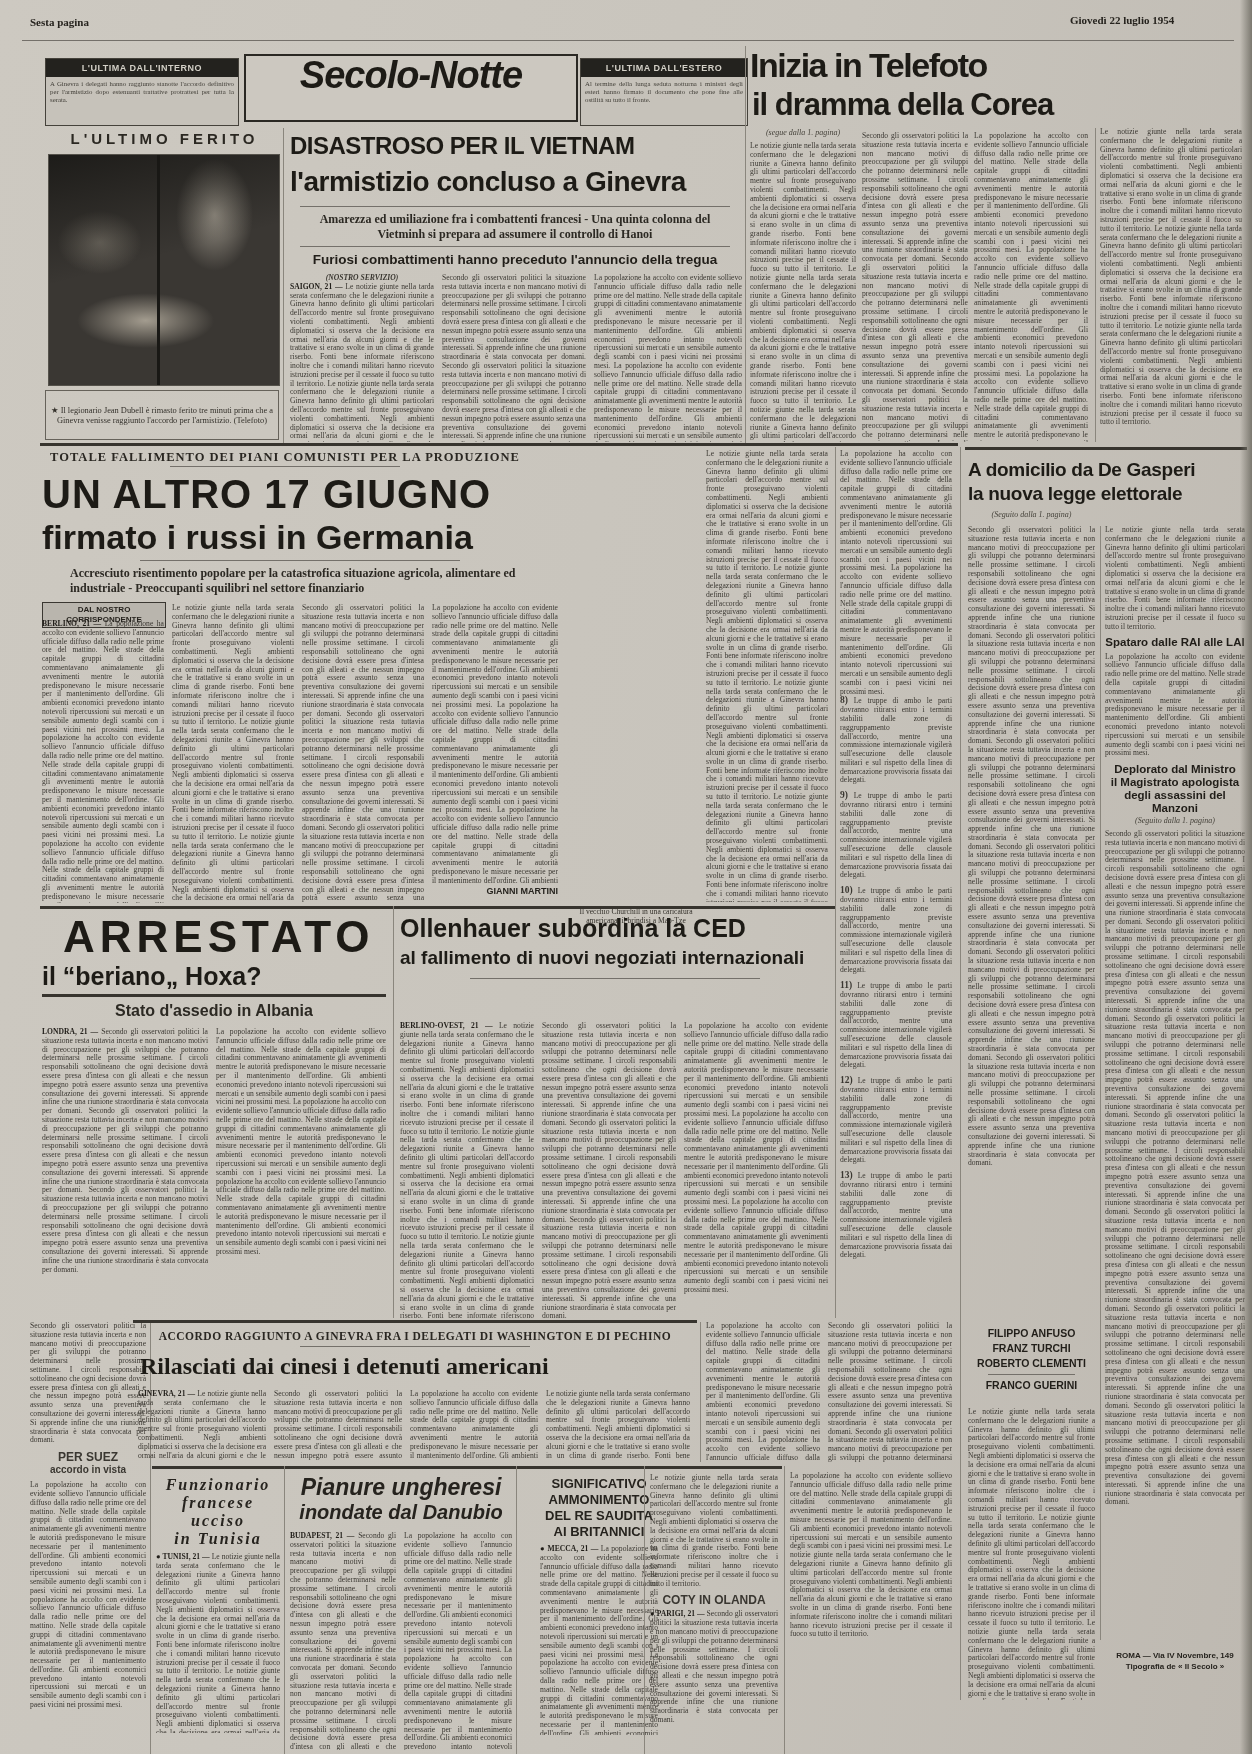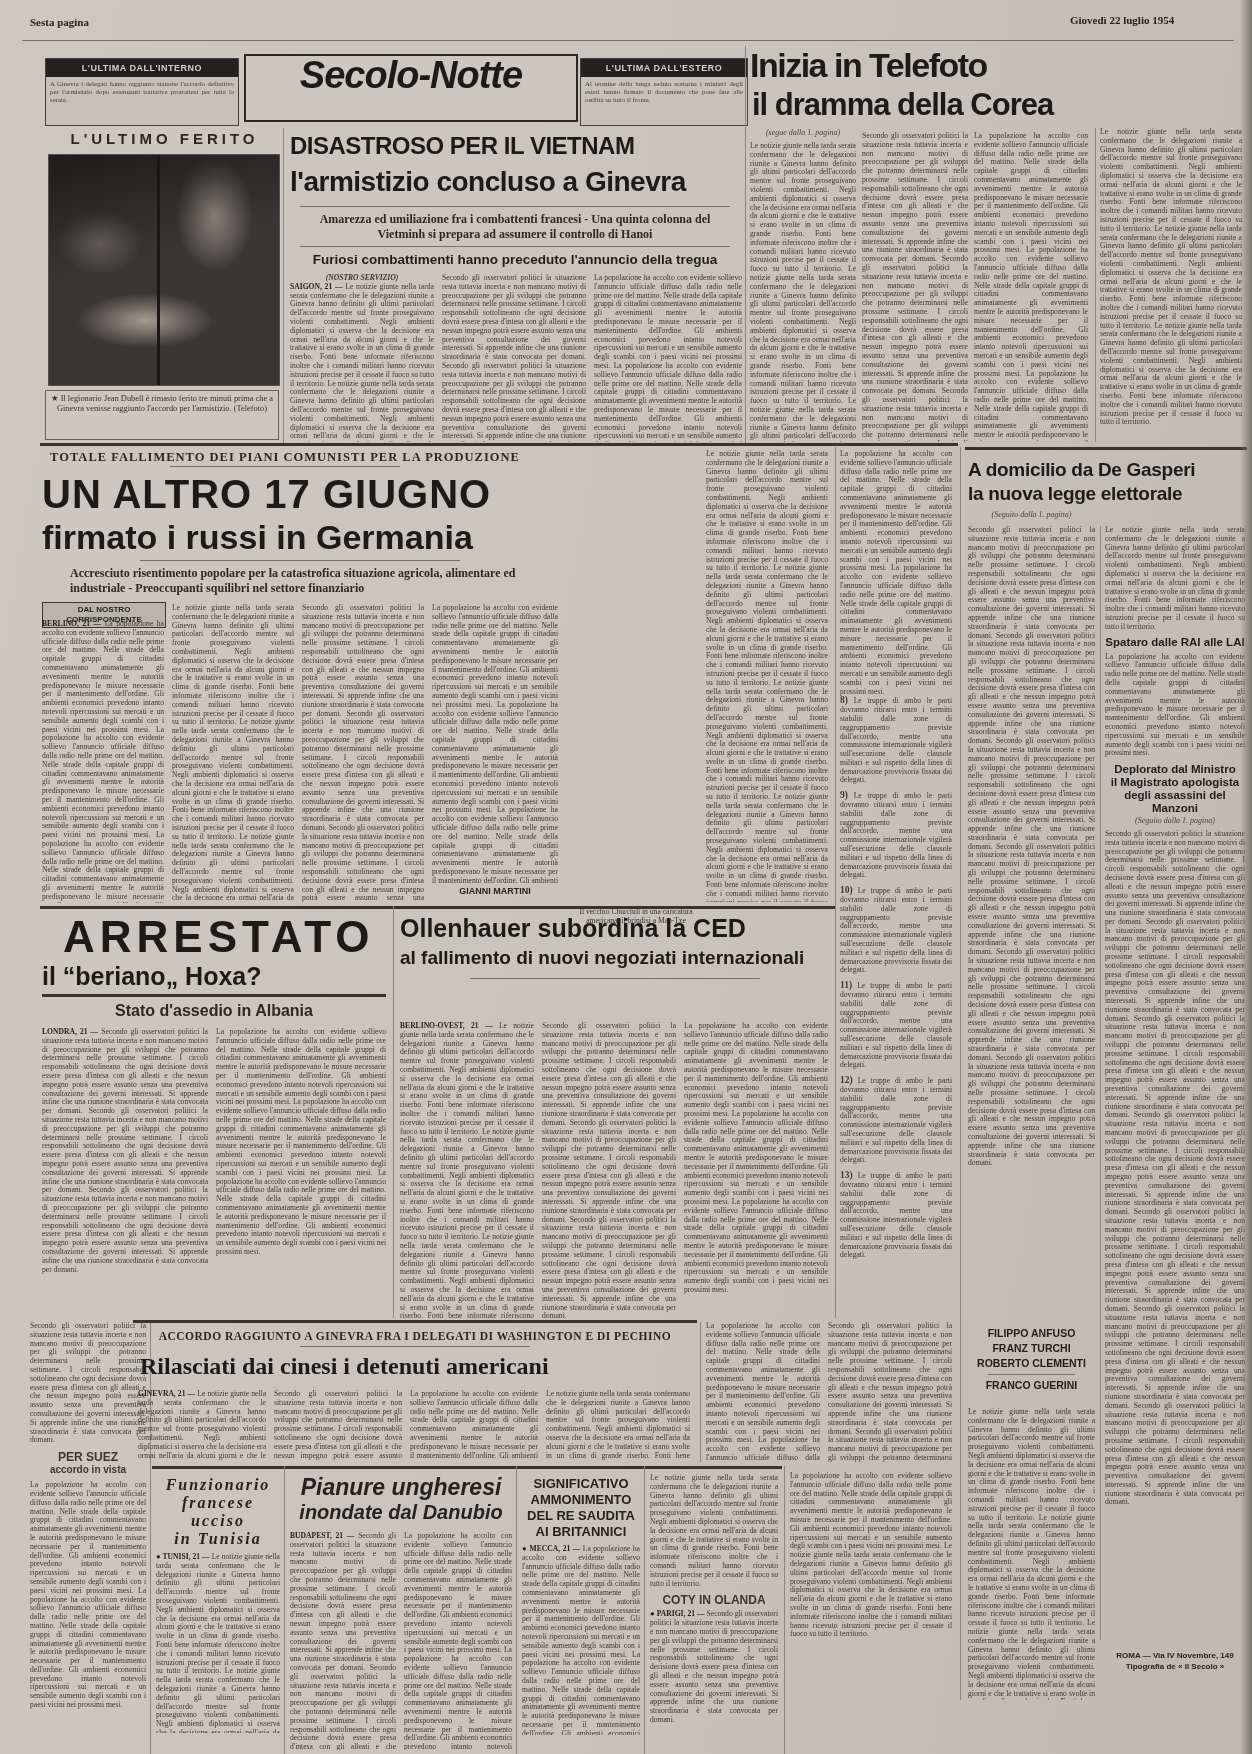--- a/index.html
+++ b/index.html
@@ -68,21 +68,21 @@
 
   <div class="b txt" style="left:750px;top:142px;width:106px;height:300px;"><span>Le notizie giunte nella tarda serata confermano che le delegazioni riunite a Ginevra hanno definito gli ultimi particolari dell'accordo mentre sul fronte proseguivano violenti combattimenti. Negli ambienti diplomatici si osserva che la decisione era ormai nell'aria da alcuni giorni e che le trattative si erano svolte in un clima di grande riserbo. Fonti bene informate riferiscono inoltre che i comandi militari hanno ricevuto istruzioni precise per il cessate il fuoco su tutto il territorio. Le notizie giunte nella tarda serata confermano che le delegazioni riunite a Ginevra hanno definito gli ultimi particolari dell'accordo mentre sul fronte proseguivano violenti combattimenti. Negli ambienti diplomatici si osserva che la decisione era ormai nell'aria da alcuni giorni e che le trattative si erano svolte in un clima di grande riserbo. Fonti bene informate riferiscono inoltre che i comandi militari hanno ricevuto istruzioni precise per il cessate il fuoco su tutto il territorio. Le notizie giunte nella tarda serata confermano che le delegazioni riunite a Ginevra hanno definito gli ultimi particolari dell'accordo mentre sul fronte proseguivano violenti combattimenti. Negli ambienti diplomatici si osserva che la decisione era ormai nell'aria da alcuni giorni e che le trattative si erano svolte in un clima di grande riserbo. Fonti bene informate riferiscono inoltre che i comandi militari hanno ricevuto istruzioni precise per il cessate il fuoco su tutto il territorio.</span></div>
   <div class="b txt" style="left:862px;top:132px;width:106px;height:310px;"><span>Secondo gli osservatori politici la situazione resta tuttavia incerta e non mancano motivi di preoccupazione per gli sviluppi che potranno determinarsi nelle prossime settimane. I circoli responsabili sottolineano che ogni decisione dovrà essere presa d'intesa con gli alleati e che nessun impegno potrà essere assunto senza una preventiva consultazione dei governi interessati. Si apprende infine che una riunione straordinaria è stata convocata per domani. Secondo gli osservatori politici la situazione resta tuttavia incerta e non mancano motivi di preoccupazione per gli sviluppi che potranno determinarsi nelle prossime settimane. I circoli responsabili sottolineano che ogni decisione dovrà essere presa d'intesa con gli alleati e che nessun impegno potrà essere assunto senza una preventiva consultazione dei governi interessati. Si apprende infine che una riunione straordinaria è stata convocata per domani. Secondo gli osservatori politici la situazione resta tuttavia incerta e non mancano motivi di preoccupazione per gli sviluppi che potranno determinarsi nelle prossime settimane. I circoli responsabili sottolineano che ogni decisione dovrà essere presa d'intesa con gli alleati e che nessun impegno potrà essere assunto senza una preventiva consultazione dei governi interessati. Si apprende infine che una riunione straordinaria è stata convocata per domani.</span></div>
   <div class="b txt" style="left:974px;top:132px;width:114px;height:310px;"><span>La popolazione ha accolto con evidente sollievo l'annuncio ufficiale diffuso dalla radio nelle prime ore del mattino. Nelle strade della capitale gruppi di cittadini commentavano animatamente gli avvenimenti mentre le autorità predisponevano le misure necessarie per il mantenimento dell'ordine. Gli ambienti economici prevedono intanto notevoli ripercussioni sui mercati e un sensibile aumento degli scambi con i paesi vicini nei prossimi mesi. La popolazione ha accolto con evidente sollievo l'annuncio ufficiale diffuso dalla radio nelle prime ore del mattino. Nelle strade della capitale gruppi di cittadini commentavano animatamente gli avvenimenti mentre le autorità predisponevano le misure necessarie per il mantenimento dell'ordine. Gli ambienti economici prevedono intanto notevoli ripercussioni sui mercati e un sensibile aumento degli scambi con i paesi vicini nei prossimi mesi. La popolazione ha accolto con evidente sollievo l'annuncio ufficiale diffuso dalla radio nelle prime ore del mattino. Nelle strade della capitale gruppi di cittadini commentavano animatamente gli avvenimenti mentre le autorità predisponevano le misure necessarie per il mantenimento dell'ordine. Gli ambienti economici prevedono intanto notevoli ripercussioni sui mercati e un sensibile aumento degli scambi con i paesi vicini nei prossimi mesi.</span></div>
   <div class="b txt" style="left:1100px;top:128px;width:142px;height:314px;"><span>Le notizie giunte nella tarda serata confermano che le delegazioni riunite a Ginevra hanno definito gli ultimi particolari dell'accordo mentre sul fronte proseguivano violenti combattimenti. Negli ambienti diplomatici si osserva che la decisione era ormai nell'aria da alcuni giorni e che le trattative si erano svolte in un clima di grande riserbo. Fonti bene informate riferiscono inoltre che i comandi militari hanno ricevuto istruzioni precise per il cessate il fuoco su tutto il territorio. Le notizie giunte nella tarda serata confermano che le delegazioni riunite a Ginevra hanno definito gli ultimi particolari dell'accordo mentre sul fronte proseguivano violenti combattimenti. Negli ambienti diplomatici si osserva che la decisione era ormai nell'aria da alcuni giorni e che le trattative si erano svolte in un clima di grande riserbo. Fonti bene informate riferiscono inoltre che i comandi militari hanno ricevuto istruzioni precise per il cessate il fuoco su tutto il territorio. Le notizie giunte nella tarda serata confermano che le delegazioni riunite a Ginevra hanno definito gli ultimi particolari dell'accordo mentre sul fronte proseguivano violenti combattimenti. Negli ambienti diplomatici si osserva che la decisione era ormai nell'aria da alcuni giorni e che le trattative si erano svolte in un clima di grande riserbo. Fonti bene informate riferiscono inoltre che i comandi militari hanno ricevuto istruzioni precise per il cessate il fuoco su tutto il territorio.</span></div>
 
   <div class="b" style="left:62px;top:130px;width:205px;font:700 15px/17px 'Liberation Sans',sans-serif;letter-spacing:4px;text-align:center;color:#2b2822;">L'ULTIMO FERITO</div>
   <div class="b photo" style="left:48px;top:154px;width:230px;height:230px;">
       <div class="pole"></div>
     </div>
-  <div class="b" style="left:45px;top:390px;width:234px;height:50px;border:1px solid #66625a;padding:3px 5px;box-sizing:border-box;">
+  <div class="b" style="left:45px;top:390px;width:234px;height:50px;border:1px solid #66625a;padding:15px 5px;box-sizing:border-box;">
     <div class="cap">★ Il legionario Jean Dubell è rimasto ferito tre minuti prima che a Ginevra venisse raggiunto l'accordo per l'armistizio. (Telefoto)</div>
   </div>
 
   <div class="b hl" style="left:290px;top:130px;width:455px;font-size:24px;line-height:32px;letter-spacing:-.5px;">DISASTROSO PER IL VIETNAM</div>
   <div class="b hl" style="left:290px;top:166px;width:455px;font-size:28px;line-height:32px;letter-spacing:-.5px;">l'armistizio concluso a Ginevra</div>
   <div class="rh" style="left:300px;top:206px;width:430px;"></div>
   <div class="b sub ctr" style="left:295px;top:212px;width:440px;font-size:12px;line-height:15px;">Amarezza ed umiliazione fra i combattenti francesi - Una quinta colonna del Vietminh si prepara ad assumere il controllo di Hanoi</div>
   <div class="rh" style="left:300px;top:246px;width:430px;"></div>
   <div class="b" style="left:295px;top:252px;width:440px;font:700 13.5px/15px 'Liberation Sans',sans-serif;text-align:center;color:#211e19;">Furiosi combattimenti hanno preceduto l'annuncio della tregua</div>
   <div class="b txt" style="left:290px;top:274px;width:144px;height:168px;">
@@ -101,21 +101,21 @@
   <div class="rh" style="left:170px;top:466px;width:230px;"></div>
   <div class="b hl" style="left:42px;top:472px;width:520px;font-size:40px;line-height:44px;letter-spacing:1px;">UN ALTRO 17 GIUGNO</div>
   <div class="b hl" style="left:42px;top:518px;width:520px;font-size:34px;line-height:38px;">firmato i russi in Germania</div>
   <div class="rh" style="left:140px;top:560px;width:320px;"></div>
   <div class="b sub" style="left:70px;top:566px;width:460px;font-size:12px;line-height:15px;">Accresciuto risentimento popolare per la catastrofica situazione agricola, alimentare ed industriale - Preoccupanti squilibri nel settore finanziario</div>
   <div class="b" style="left:42px;top:602px;width:122px;border:1px solid #3a3731;background:#b9b5ad;font:700 8px/10px 'Liberation Sans',sans-serif;text-align:center;padding:2px 0;">DAL NOSTRO CORRISPONDENTE</div>
   <div class="b txt" style="left:42px;top:620px;width:122px;height:283px;"><b class="lead">BERLINO, 21 —</b> <span>La popolazione ha accolto con evidente sollievo l'annuncio ufficiale diffuso dalla radio nelle prime ore del mattino. Nelle strade della capitale gruppi di cittadini commentavano animatamente gli avvenimenti mentre le autorità predisponevano le misure necessarie per il mantenimento dell'ordine. Gli ambienti economici prevedono intanto notevoli ripercussioni sui mercati e un sensibile aumento degli scambi con i paesi vicini nei prossimi mesi. La popolazione ha accolto con evidente sollievo l'annuncio ufficiale diffuso dalla radio nelle prime ore del mattino. Nelle strade della capitale gruppi di cittadini commentavano animatamente gli avvenimenti mentre le autorità predisponevano le misure necessarie per il mantenimento dell'ordine. Gli ambienti economici prevedono intanto notevoli ripercussioni sui mercati e un sensibile aumento degli scambi con i paesi vicini nei prossimi mesi. La popolazione ha accolto con evidente sollievo l'annuncio ufficiale diffuso dalla radio nelle prime ore del mattino. Nelle strade della capitale gruppi di cittadini commentavano animatamente gli avvenimenti mentre le autorità predisponevano le misure necessarie per il mantenimento dell'ordine. Gli ambienti economici prevedono intanto notevoli ripercussioni sui mercati e un sensibile aumento degli scambi con i paesi vicini nei prossimi mesi.</span></div>
   <div class="b txt" style="left:172px;top:604px;width:122px;height:299px;"><span>Le notizie giunte nella tarda serata confermano che le delegazioni riunite a Ginevra hanno definito gli ultimi particolari dell'accordo mentre sul fronte proseguivano violenti combattimenti. Negli ambienti diplomatici si osserva che la decisione era ormai nell'aria da alcuni giorni e che le trattative si erano svolte in un clima di grande riserbo. Fonti bene informate riferiscono inoltre che i comandi militari hanno ricevuto istruzioni precise per il cessate il fuoco su tutto il territorio. Le notizie giunte nella tarda serata confermano che le delegazioni riunite a Ginevra hanno definito gli ultimi particolari dell'accordo mentre sul fronte proseguivano violenti combattimenti. Negli ambienti diplomatici si osserva che la decisione era ormai nell'aria da alcuni giorni e che le trattative si erano svolte in un clima di grande riserbo. Fonti bene informate riferiscono inoltre che i comandi militari hanno ricevuto istruzioni precise per il cessate il fuoco su tutto il territorio. Le notizie giunte nella tarda serata confermano che le delegazioni riunite a Ginevra hanno definito gli ultimi particolari dell'accordo mentre sul fronte proseguivano violenti combattimenti. Negli ambienti diplomatici si osserva che la decisione era ormai nell'aria da alcuni giorni e che le trattative si erano svolte in un clima di grande riserbo. Fonti bene informate riferiscono inoltre che i comandi militari hanno ricevuto istruzioni precise per il cessate il fuoco su tutto il territorio.</span></div>
   <div class="b txt" style="left:302px;top:604px;width:122px;height:299px;"><span>Secondo gli osservatori politici la situazione resta tuttavia incerta e non mancano motivi di preoccupazione per gli sviluppi che potranno determinarsi nelle prossime settimane. I circoli responsabili sottolineano che ogni decisione dovrà essere presa d'intesa con gli alleati e che nessun impegno potrà essere assunto senza una preventiva consultazione dei governi interessati. Si apprende infine che una riunione straordinaria è stata convocata per domani. Secondo gli osservatori politici la situazione resta tuttavia incerta e non mancano motivi di preoccupazione per gli sviluppi che potranno determinarsi nelle prossime settimane. I circoli responsabili sottolineano che ogni decisione dovrà essere presa d'intesa con gli alleati e che nessun impegno potrà essere assunto senza una preventiva consultazione dei governi interessati. Si apprende infine che una riunione straordinaria è stata convocata per domani. Secondo gli osservatori politici la situazione resta tuttavia incerta e non mancano motivi di preoccupazione per gli sviluppi che potranno determinarsi nelle prossime settimane. I circoli responsabili sottolineano che ogni decisione dovrà essere presa d'intesa con gli alleati e che nessun impegno potrà essere assunto senza una preventiva consultazione dei governi interessati. Si apprende infine che una riunione straordinaria è stata convocata per domani.</span></div>
   <div class="b txt" style="left:432px;top:604px;width:126px;height:280px;"><span>La popolazione ha accolto con evidente sollievo l'annuncio ufficiale diffuso dalla radio nelle prime ore del mattino. Nelle strade della capitale gruppi di cittadini commentavano animatamente gli avvenimenti mentre le autorità predisponevano le misure necessarie per il mantenimento dell'ordine. Gli ambienti economici prevedono intanto notevoli ripercussioni sui mercati e un sensibile aumento degli scambi con i paesi vicini nei prossimi mesi. La popolazione ha accolto con evidente sollievo l'annuncio ufficiale diffuso dalla radio nelle prime ore del mattino. Nelle strade della capitale gruppi di cittadini commentavano animatamente gli avvenimenti mentre le autorità predisponevano le misure necessarie per il mantenimento dell'ordine. Gli ambienti economici prevedono intanto notevoli ripercussioni sui mercati e un sensibile aumento degli scambi con i paesi vicini nei prossimi mesi. La popolazione ha accolto con evidente sollievo l'annuncio ufficiale diffuso dalla radio nelle prime ore del mattino. Nelle strade della capitale gruppi di cittadini commentavano animatamente gli avvenimenti mentre le autorità predisponevano le misure necessarie per il mantenimento dell'ordine. Gli ambienti economici prevedono intanto notevoli ripercussioni sui mercati e un sensibile aumento degli scambi con i paesi vicini nei prossimi mesi.</span></div>
-  <div class="b" style="left:432px;top:886px;width:126px;font:700 9px/10px 'Liberation Sans',sans-serif;text-align:center;">GIANNI MARTINI</div>
+  <div class="b" style="left:432px;top:886px;width:126px;font:700 9px/10px 'Liberation Sans',sans-serif;text-align:right;">GIANNI MARTINI</div>
 
   <div class="b cap" style="left:574px;top:908px;width:124px;font-size:7.6px;line-height:8.6px;">Il vecchio Churchill in una caricatura americana: il brindisi a Mao-Tze</div>
 
   <div class="b txt" style="left:706px;top:450px;width:122px;height:452px;"><span>Le notizie giunte nella tarda serata confermano che le delegazioni riunite a Ginevra hanno definito gli ultimi particolari dell'accordo mentre sul fronte proseguivano violenti combattimenti. Negli ambienti diplomatici si osserva che la decisione era ormai nell'aria da alcuni giorni e che le trattative si erano svolte in un clima di grande riserbo. Fonti bene informate riferiscono inoltre che i comandi militari hanno ricevuto istruzioni precise per il cessate il fuoco su tutto il territorio. Le notizie giunte nella tarda serata confermano che le delegazioni riunite a Ginevra hanno definito gli ultimi particolari dell'accordo mentre sul fronte proseguivano violenti combattimenti. Negli ambienti diplomatici si osserva che la decisione era ormai nell'aria da alcuni giorni e che le trattative si erano svolte in un clima di grande riserbo. Fonti bene informate riferiscono inoltre che i comandi militari hanno ricevuto istruzioni precise per il cessate il fuoco su tutto il territorio. Le notizie giunte nella tarda serata confermano che le delegazioni riunite a Ginevra hanno definito gli ultimi particolari dell'accordo mentre sul fronte proseguivano violenti combattimenti. Negli ambienti diplomatici si osserva che la decisione era ormai nell'aria da alcuni giorni e che le trattative si erano svolte in un clima di grande riserbo. Fonti bene informate riferiscono inoltre che i comandi militari hanno ricevuto istruzioni precise per il cessate il fuoco su tutto il territorio. Le notizie giunte nella tarda serata confermano che le delegazioni riunite a Ginevra hanno definito gli ultimi particolari dell'accordo mentre sul fronte proseguivano violenti combattimenti. Negli ambienti diplomatici si osserva che la decisione era ormai nell'aria da alcuni giorni e che le trattative si erano svolte in un clima di grande riserbo. Fonti bene informate riferiscono inoltre che i comandi militari hanno ricevuto istruzioni precise per il cessate il fuoco su tutto il territorio.</span></div>
 
   <div class="b txt" style="left:840px;top:450px;width:112px;height:868px;">
     <span>La popolazione ha accolto con evidente sollievo l'annuncio ufficiale diffuso dalla radio nelle prime ore del mattino. Nelle strade della capitale gruppi di cittadini commentavano animatamente gli avvenimenti mentre le autorità predisponevano le misure necessarie per il mantenimento dell'ordine. Gli ambienti economici prevedono intanto notevoli ripercussioni sui mercati e un sensibile aumento degli scambi con i paesi vicini nei prossimi mesi. La popolazione ha accolto con evidente sollievo l'annuncio ufficiale diffuso dalla radio nelle prime ore del mattino. Nelle strade della capitale gruppi di cittadini commentavano animatamente gli avvenimenti mentre le autorità predisponevano le misure necessarie per il mantenimento dell'ordine. Gli ambienti economici prevedono intanto notevoli ripercussioni sui mercati e un sensibile aumento degli scambi con i paesi vicini nei prossimi mesi.</span>
     <div class="clause"><b>8)</b> <span>Le truppe di ambo le parti dovranno ritirarsi entro i termini stabiliti dalle zone di raggruppamento previste dall'accordo, mentre una commissione internazionale vigilerà sull'esecuzione delle clausole militari e sul rispetto della linea di demarcazione provvisoria fissata dai delegati.</span></div>
     <div class="clause"><b>9)</b> <span>Le truppe di ambo le parti dovranno ritirarsi entro i termini stabiliti dalle zone di raggruppamento previste dall'accordo, mentre una commissione internazionale vigilerà sull'esecuzione delle clausole militari e sul rispetto della linea di demarcazione provvisoria fissata dai delegati.</span></div>
     <div class="clause"><b>10)</b> <span>Le truppe di ambo le parti dovranno ritirarsi entro i termini stabiliti dalle zone di raggruppamento previste dall'accordo, mentre una commissione internazionale vigilerà sull'esecuzione delle clausole militari e sul rispetto della linea di demarcazione provvisoria fissata dai delegati.</span></div>
@@ -202,21 +202,21 @@
     <div class="txt" style="height:180px;"><b class="lead">● TUNISI, 21 —</b> <span>Le notizie giunte nella tarda serata confermano che le delegazioni riunite a Ginevra hanno definito gli ultimi particolari dell'accordo mentre sul fronte proseguivano violenti combattimenti. Negli ambienti diplomatici si osserva che la decisione era ormai nell'aria da alcuni giorni e che le trattative si erano svolte in un clima di grande riserbo. Fonti bene informate riferiscono inoltre che i comandi militari hanno ricevuto istruzioni precise per il cessate il fuoco su tutto il territorio. Le notizie giunte nella tarda serata confermano che le delegazioni riunite a Ginevra hanno definito gli ultimi particolari dell'accordo mentre sul fronte proseguivano violenti combattimenti. Negli ambienti diplomatici si osserva che la decisione era ormai nell'aria da alcuni giorni e che le trattative si erano svolte in un clima di grande riserbo. Fonti bene informate riferiscono inoltre che i comandi militari hanno ricevuto istruzioni precise per il cessate il fuoco su tutto il territorio.</span></div>
   </div>
   <div class="rv" style="left:284px;top:1466px;height:288px;"></div>
   <div class="b" style="left:290px;top:1474px;width:222px;">
     <div style="font:900 italic 23px/26px 'Liberation Sans',sans-serif;text-align:center;">Pianure ungheresi</div>
     <div style="font:900 italic 20px/24px 'Liberation Sans',sans-serif;text-align:center;margin-bottom:5px;">inondate dal Danubio</div>
   </div>
   <div class="b txt" style="left:290px;top:1532px;width:106px;height:218px;"><b class="lead">BUDAPEST, 21 —</b> <span>Secondo gli osservatori politici la situazione resta tuttavia incerta e non mancano motivi di preoccupazione per gli sviluppi che potranno determinarsi nelle prossime settimane. I circoli responsabili sottolineano che ogni decisione dovrà essere presa d'intesa con gli alleati e che nessun impegno potrà essere assunto senza una preventiva consultazione dei governi interessati. Si apprende infine che una riunione straordinaria è stata convocata per domani. Secondo gli osservatori politici la situazione resta tuttavia incerta e non mancano motivi di preoccupazione per gli sviluppi che potranno determinarsi nelle prossime settimane. I circoli responsabili sottolineano che ogni decisione dovrà essere presa d'intesa con gli alleati e che nessun impegno potrà essere assunto senza una preventiva consultazione dei governi interessati. Si apprende infine che una riunione straordinaria è stata convocata per domani.</span></div>
   <div class="b txt" style="left:404px;top:1532px;width:108px;height:218px;"><span>La popolazione ha accolto con evidente sollievo l'annuncio ufficiale diffuso dalla radio nelle prime ore del mattino. Nelle strade della capitale gruppi di cittadini commentavano animatamente gli avvenimenti mentre le autorità predisponevano le misure necessarie per il mantenimento dell'ordine. Gli ambienti economici prevedono intanto notevoli ripercussioni sui mercati e un sensibile aumento degli scambi con i paesi vicini nei prossimi mesi. La popolazione ha accolto con evidente sollievo l'annuncio ufficiale diffuso dalla radio nelle prime ore del mattino. Nelle strade della capitale gruppi di cittadini commentavano animatamente gli avvenimenti mentre le autorità predisponevano le misure necessarie per il mantenimento dell'ordine. Gli ambienti economici prevedono intanto notevoli ripercussioni sui mercati e un sensibile aumento degli scambi con i paesi vicini nei prossimi mesi.</span></div>
   <div class="rv" style="left:516px;top:1466px;height:288px;"></div>
-  <div class="b" style="left:522px;top:1476px;width:118px;">
+  <div class="b" style="left:540px;top:1476px;width:118px;">
     <div style="font:900 13px/16px 'Liberation Sans',sans-serif;text-align:center;">SIGNIFICATIVO</div>
     <div style="font:900 13px/16px 'Liberation Sans',sans-serif;text-align:center;">AMMONIMENTO</div>
     <div style="font:900 13px/16px 'Liberation Sans',sans-serif;text-align:center;">DEL RE SAUDITA</div>
     <div style="font:900 13px/16px 'Liberation Sans',sans-serif;text-align:center;margin-bottom:5px;">AI BRITANNICI</div>
     <div class="txt" style="height:190px;"><b class="lead">● MECCA, 21 —</b> <span>La popolazione ha accolto con evidente sollievo l'annuncio ufficiale diffuso dalla radio nelle prime ore del mattino. Nelle strade della capitale gruppi di cittadini commentavano animatamente gli avvenimenti mentre le autorità predisponevano le misure necessarie per il mantenimento dell'ordine. Gli ambienti economici prevedono intanto notevoli ripercussioni sui mercati e un sensibile aumento degli scambi con i paesi vicini nei prossimi mesi. La popolazione ha accolto con evidente sollievo l'annuncio ufficiale diffuso dalla radio nelle prime ore del mattino. Nelle strade della capitale gruppi di cittadini commentavano animatamente gli avvenimenti mentre le autorità predisponevano le misure necessarie per il mantenimento dell'ordine. Gli ambienti economici prevedono intanto notevoli ripercussioni sui mercati e un sensibile aumento degli scambi con i paesi vicini nei prossimi mesi.</span></div>
   </div>
   <div class="rv" style="left:644px;top:1466px;height:288px;"></div>
   <div class="b txt" style="left:650px;top:1474px;width:128px;height:276px;">
     <span>Le notizie giunte nella tarda serata confermano che le delegazioni riunite a Ginevra hanno definito gli ultimi particolari dell'accordo mentre sul fronte proseguivano violenti combattimenti. Negli ambienti diplomatici si osserva che la decisione era ormai nell'aria da alcuni giorni e che le trattative si erano svolte in un clima di grande riserbo. Fonti bene informate riferiscono inoltre che i comandi militari hanno ricevuto istruzioni precise per il cessate il fuoco su tutto il territorio.</span>
     <div class="ctr" style="font:700 12px/15px 'Liberation Sans',sans-serif;margin:5px 0 2px;">COTY IN OLANDA</div>

